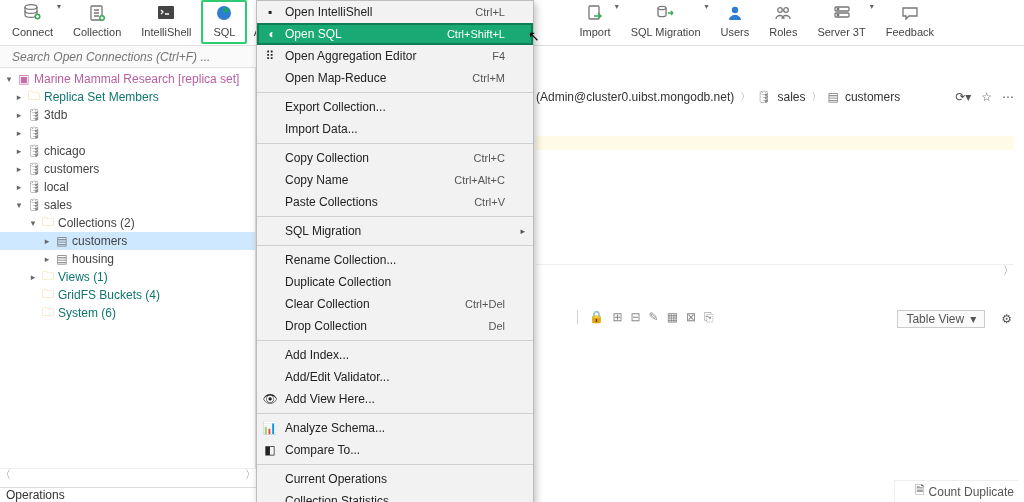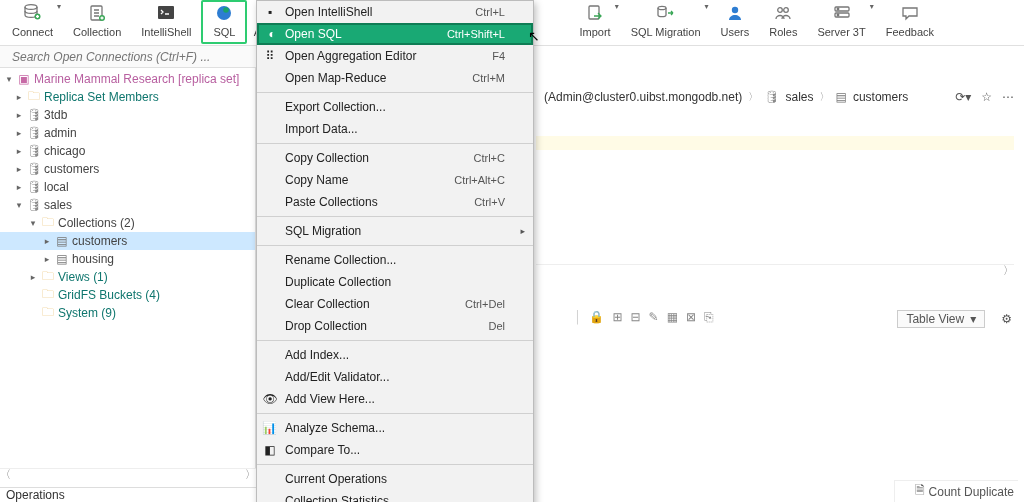--- a/index.html
+++ b/index.html
@@ -33,21 +33,21 @@
   .cm-row { display: flex; align-items: center; height: 22px; padding: 0 28px 0 28px; position: relative; cursor: pointer; }
   .cm-row.hover { background: #19a974; color: #fff; border: 2px solid #0f7d55; height: 22px; padding: 0 26px; }
   .cm-row .shortcut { margin-left: auto; color: #555; font-size: 11px; }
   .cm-row.hover .shortcut { color: #fff; }
   .cm-row .sub { position: absolute; right: 8px; font-size: 9px; color: #555; }
   .cm-sep { height: 1px; background: #d0d0d0; margin: 3px 0; }
   .cm-row .cm-ico { position: absolute; left: 5px; width: 16px; height: 16px; display: flex; align-items: center; justify-content: center; }
 
   
   .right-area { position: absolute; left: 256px; top: 46px; right: 0; bottom: 0; pointer-events: none; }
-  .breadcrumb { position: absolute; left: 280px; top: 40px; right: 10px; height: 22px; display: flex; align-items: center; gap: 6px; font-size: 12px; color: #333; margin-left: 8px; }
+  .breadcrumb { position: absolute; left: 280px; top: 40px; right: 10px; height: 22px; display: flex; align-items: center; gap: 6px; font-size: 12px; color: #333; }
   .breadcrumb .bchev { color: #888; font-size: 10px; }
   .breadcrumb .ricons { margin-left: auto; display: flex; gap: 10px; color: #555; }
   .yellow-strip { position: absolute; left: 280px; top: 90px; right: 10px; height: 14px; background: #fffbe6; }
   .scroll-h { position: absolute; left: 280px; right: 10px; top: 218px; height: 12px; display: flex; align-items: center; justify-content: flex-end; color: #888; font-size: 11px; border-top: 1px solid #eee; }
   .mini-icons { position: absolute; left: 318px; top: 264px; display: flex; gap: 8px; color: #888; font-size: 12px; }
   .table-view { position: absolute; right: 12px; top: 264px; display: flex; align-items: center; gap: 16px; color: #555; font-size: 12px; }
   .table-view .tv-box { border: 1px solid #ccc; padding: 1px 8px; display: flex; align-items: center; gap: 6px; background: #fafafa; }
 
   
   .left-scroll { position: absolute; left: 0; bottom: 22px; width: 256px; height: 12px; display: flex; align-items: center; color: #888; font-size: 11px; border-top: 1px solid #eee; }
@@ -194,21 +194,20 @@
         <span class="label muted">Replica Set Members</span>
       </div>
     <div class="tree-row i1">
         <span class="twisty">▸</span>
         <span class="ticon c-db">🛢</span>
         <span class="label">3tdb</span>
       </div>
     <div class="tree-row i1">
         <span class="twisty">▸</span>
         <span class="ticon c-db">🛢</span>
-        <span class="label">admin</span>
       </div>
     <div class="tree-row i1">
         <span class="twisty">▸</span>
         <span class="ticon c-db">🛢</span>
         <span class="label">chicago</span>
       </div>
     <div class="tree-row i1">
         <span class="twisty">▸</span>
         <span class="ticon c-db">🛢</span>
         <span class="label">customers</span>
@@ -244,21 +243,21 @@
         <span class="label muted">Views (1)</span>
       </div>
     <div class="tree-row i2">
         <span class="twisty"></span>
         <span class="ticon c-folder">🗀</span>
         <span class="label muted">GridFS Buckets (4)</span>
       </div>
     <div class="tree-row i2">
         <span class="twisty"></span>
         <span class="ticon c-folder">🗀</span>
-        <span class="label muted">System (9)</span>
+        <span class="label muted">System (6)</span>
       </div>
   </div>
 </div>
 
 <div class="context-menu">
   <div class="cm-row">
       <span class="cm-ico">▪</span>
       <span>Open IntelliShell</span>
       <span class="shortcut">Ctrl+L</span>
     </div>

